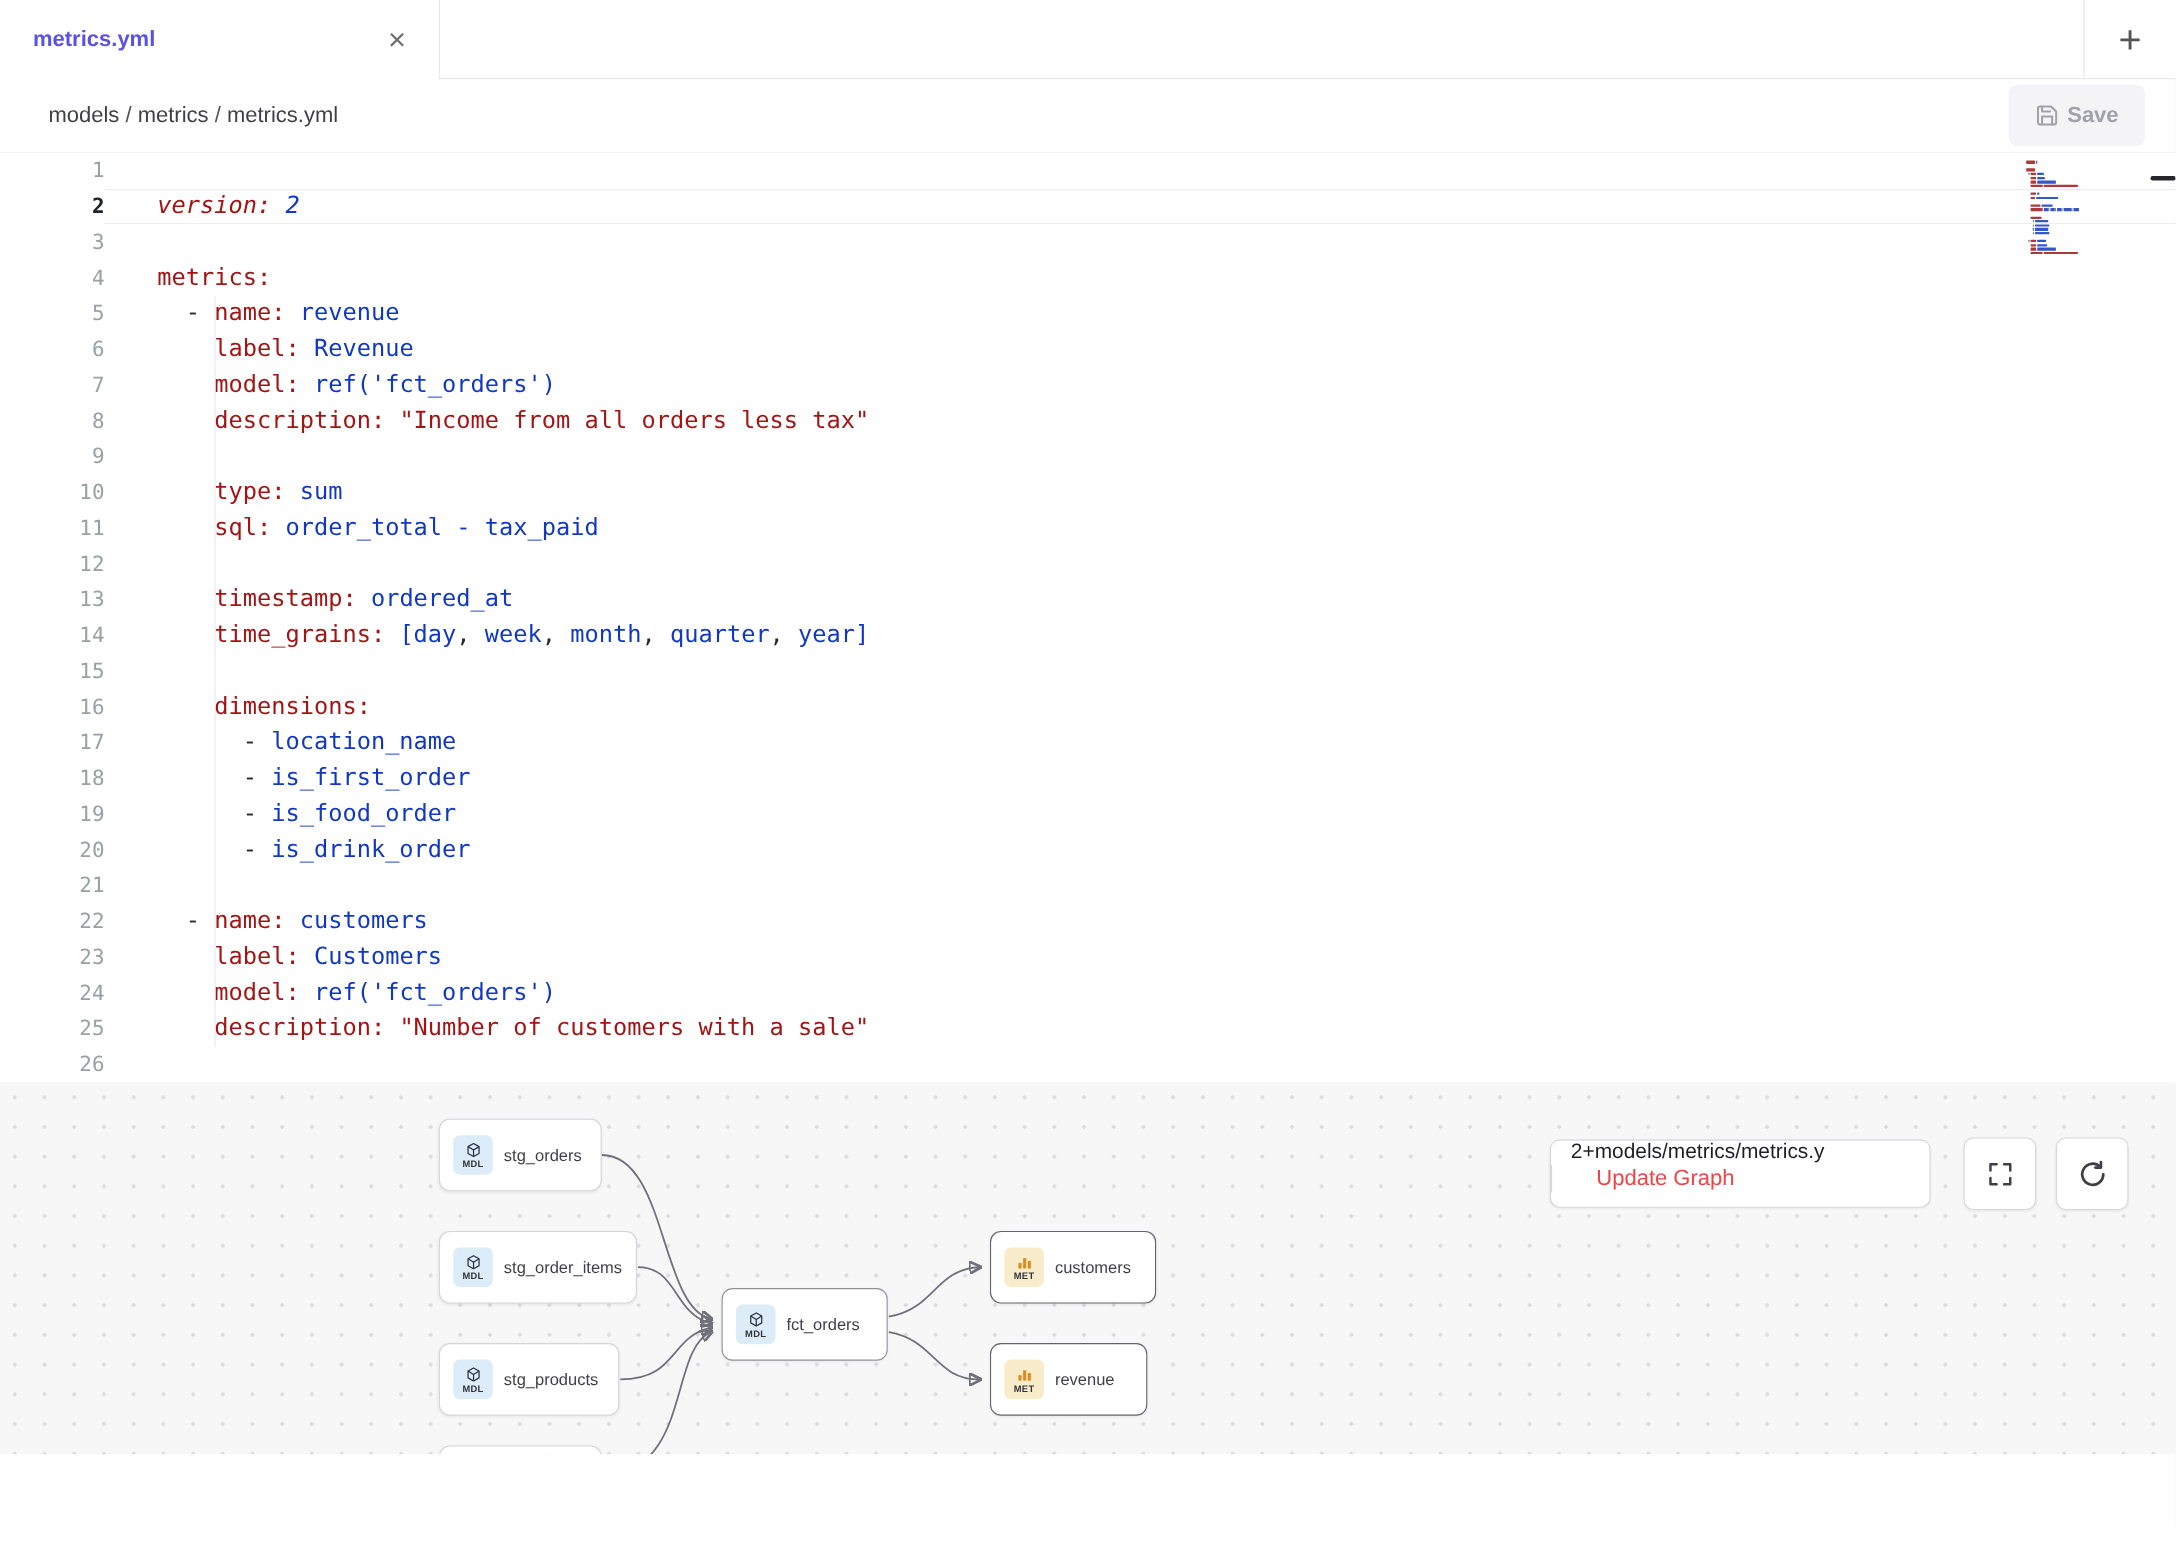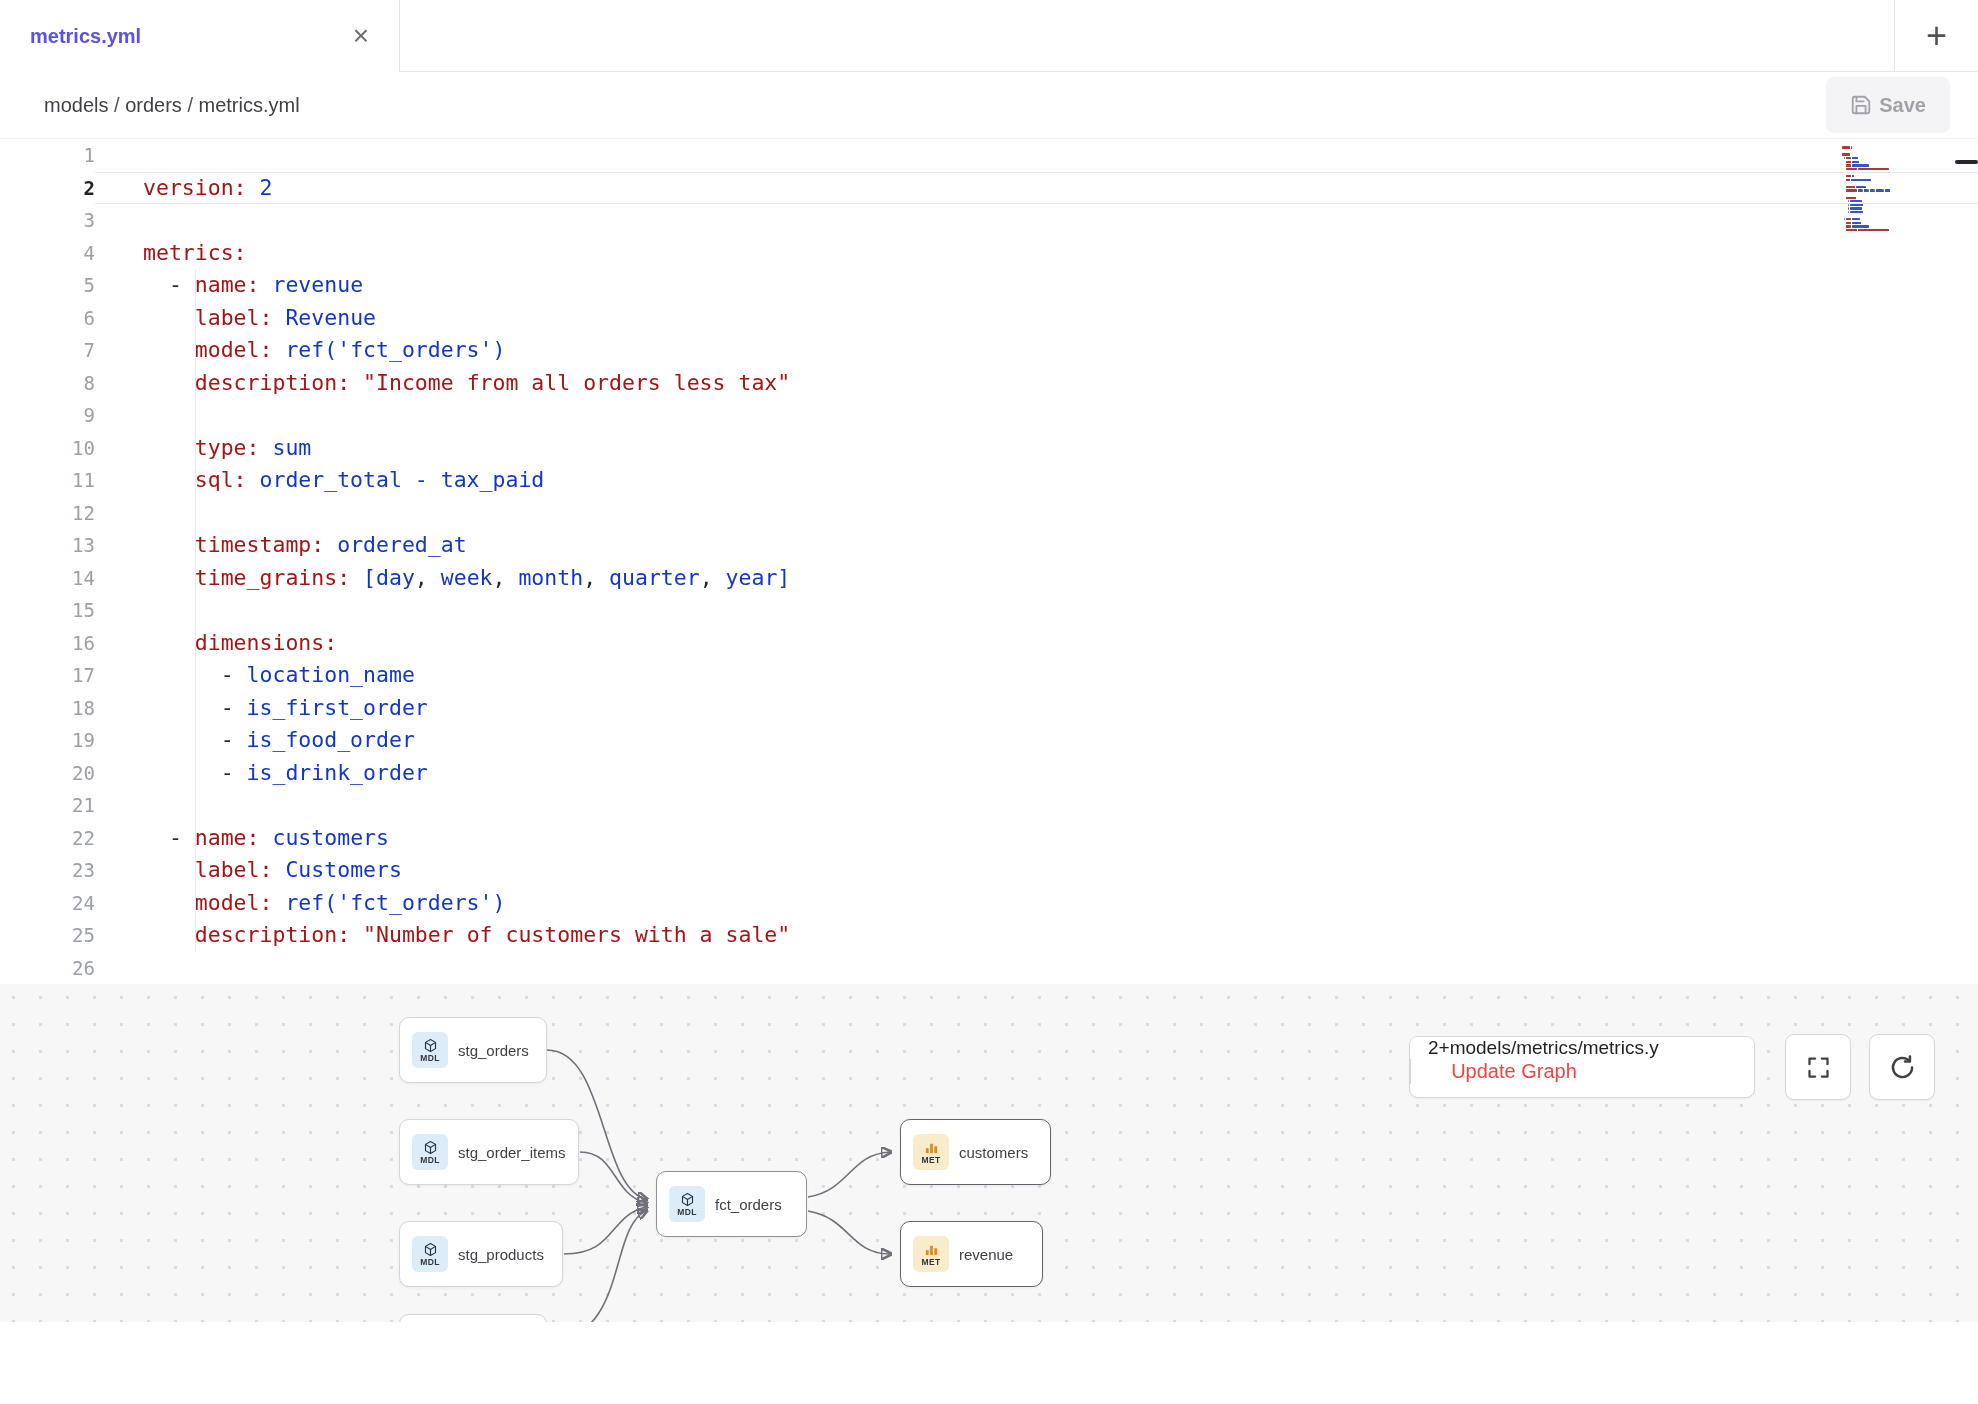--- a/index.html
+++ b/index.html
@@ -22,21 +22,21 @@
   .crumb-row{height:67px;display:flex;align-items:center;padding:0 28px 0 44px;border-bottom:1px solid #f0f0f3;justify-content:space-between;}
   .breadcrumb{font-size:20px;color:#3f3f46;display:flex;align-items:center;}
   .bc-sep{color:#52525b;white-space:pre;}
   .save-btn{margin-left:auto;height:56px;padding:0 24px;border:none;border-radius:8px;background:#f4f4f6;color:#a1a1aa;font-size:20px;font-weight:600;display:flex;align-items:center;gap:7px;cursor:default;}
 
   
   .editor{position:relative;height:845px;font-family:"DejaVu Sans Mono",monospace;font-size:21.5px;overflow:hidden;background:#fff;}
   .code-line{display:flex;height:32.5px;line-height:32.5px;}
   .gutter{flex:0 0 95px;text-align:right;color:#9aa0a6;font-size:19px;}
   .line-content{white-space:pre;padding-left:48px;flex:1;}
-  .code-line.active .line-content{box-shadow:inset 0 1px 0 #e7e7eb, inset 0 -1px 0 #e7e7eb;}
+  .code-line.active .line-content{box-shadow:inset 0 1px 0 #e7e7eb, inset 0 -1px 0 #e7e7eb;font-style:italic;}
   .code-line.active .gutter{color:#1f2328;font-weight:700;}
   .tok-k{color:var(--syntax-key);}
   .tok-v{color:var(--syntax-value);}
   .tok-s{color:var(--syntax-string);}
   .tok-p{color:var(--syntax-plain);}
   .indent-guide{position:absolute;left:195px;top:130px;width:1px;height:683px;background:#e9e9ed;}
   .minimap{position:absolute;right:82px;top:3px;width:54px;}
   .mm-row{position:relative;height:3.6px;}
   .mm-seg{position:absolute;top:0.6px;height:2.4px;opacity:0.85;border-radius:0.5px;}
   .mm-k{background:var(--syntax-key);} .mm-v{background:var(--syntax-value);}
@@ -83,21 +83,21 @@
       <span class="tab-close">×</span>
     </div>
     <div class="tab-fill"></div>
     <div class="tab-add">+</div>
   </div>
 
   <div class="crumb-row">
     <div class="breadcrumb">
         <span class="bc-part">models</span>
         <span class="bc-sep"> / </span>
-        <span class="bc-part">orders</span>
+        <span class="bc-part">metrics</span>
         <span class="bc-sep"> / </span>
         <span class="bc-part">metrics.yml</span>
       </div>
     <button class="save-btn">
       <span style="display:flex;">
         <svg viewBox="0 0 24 24" width="22" height="22" fill="none" stroke="currentColor" stroke-width="2" stroke-linejoin="round" stroke-linecap="round">
             <path d="M19 21H5a2 2 0 0 1-2-2V5a2 2 0 0 1 2-2h11l5 5v11a2 2 0 0 1-2 2z"></path>
             <path d="M17 21v-8H7v8"></path>
             <path d="M7 3v5h8"></path>
           </svg>

